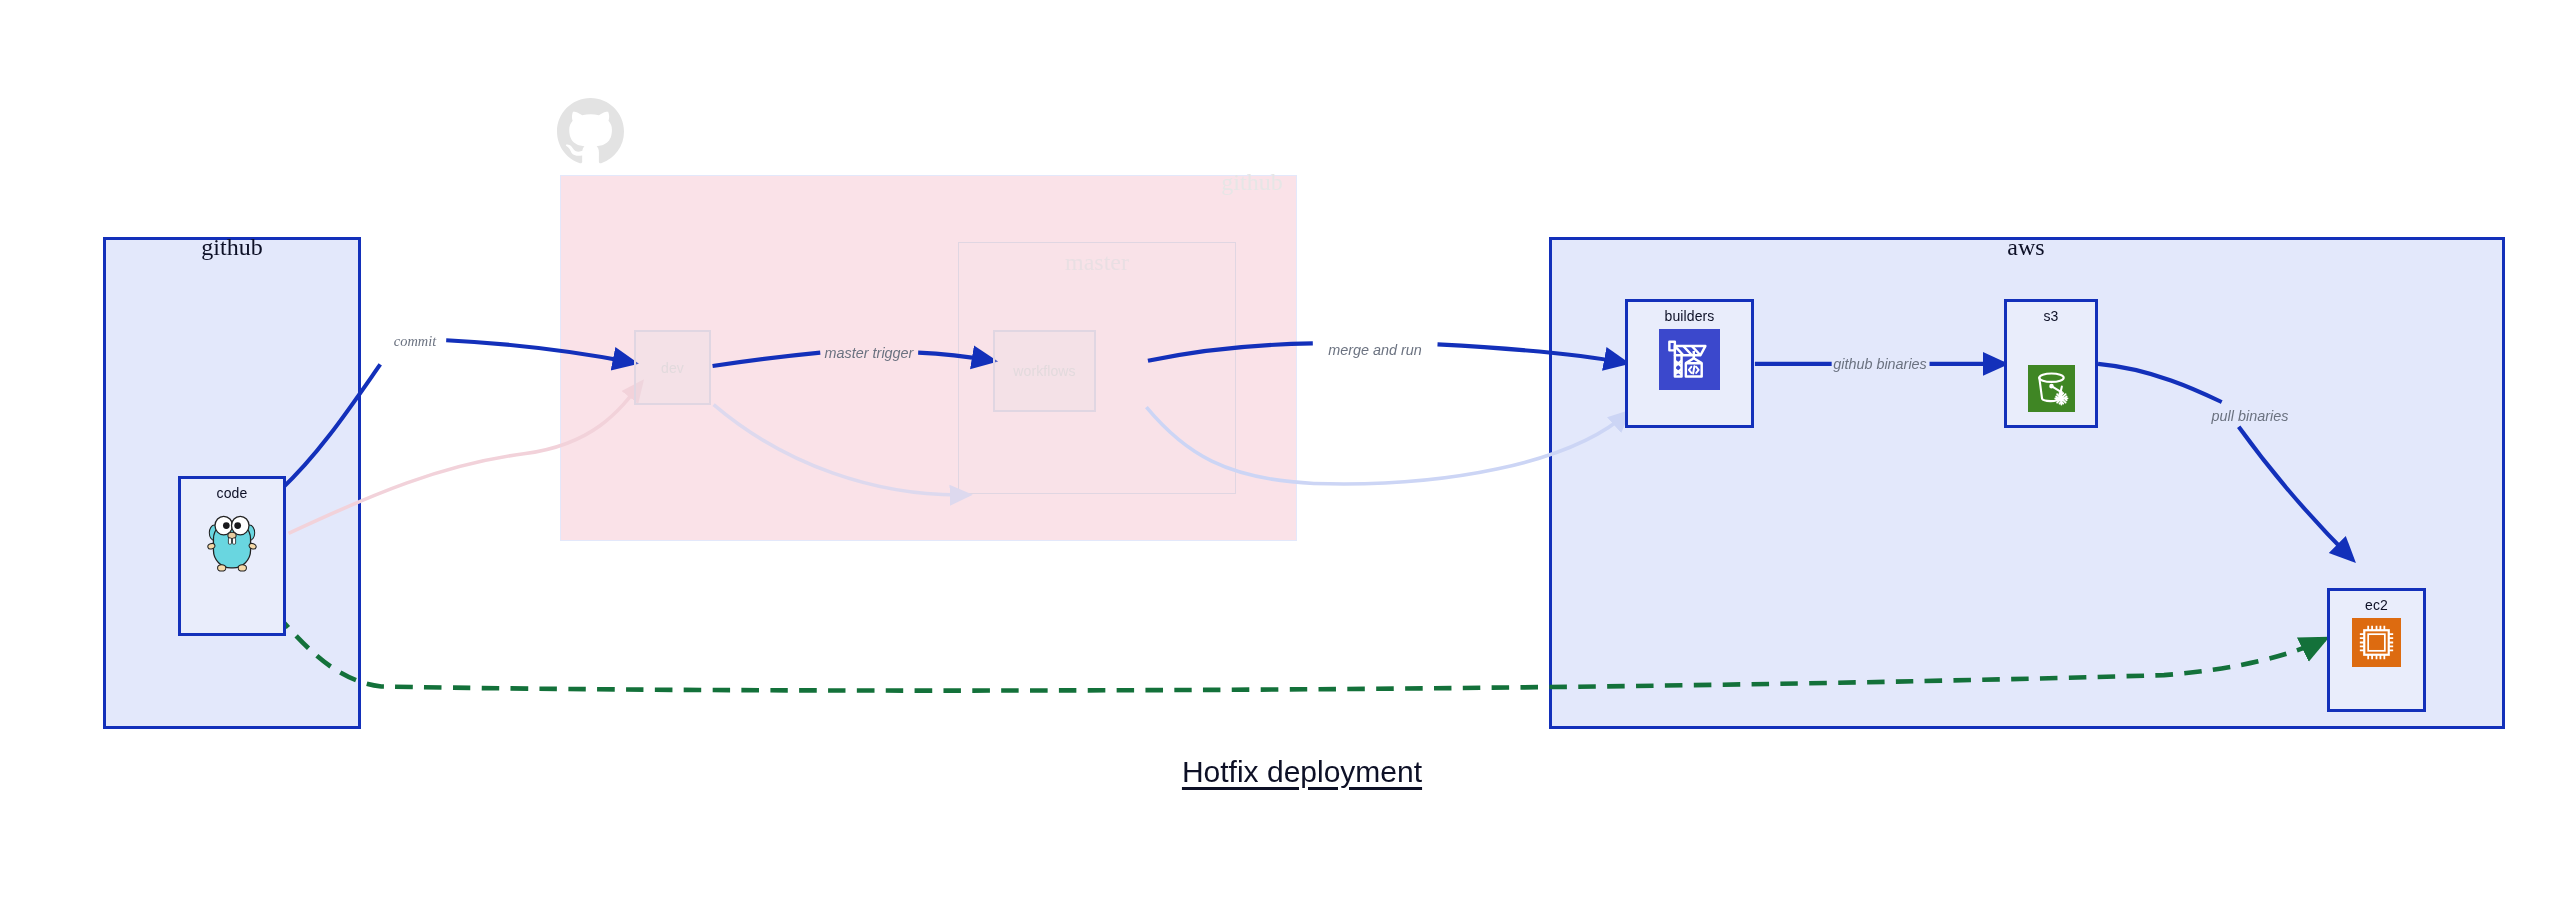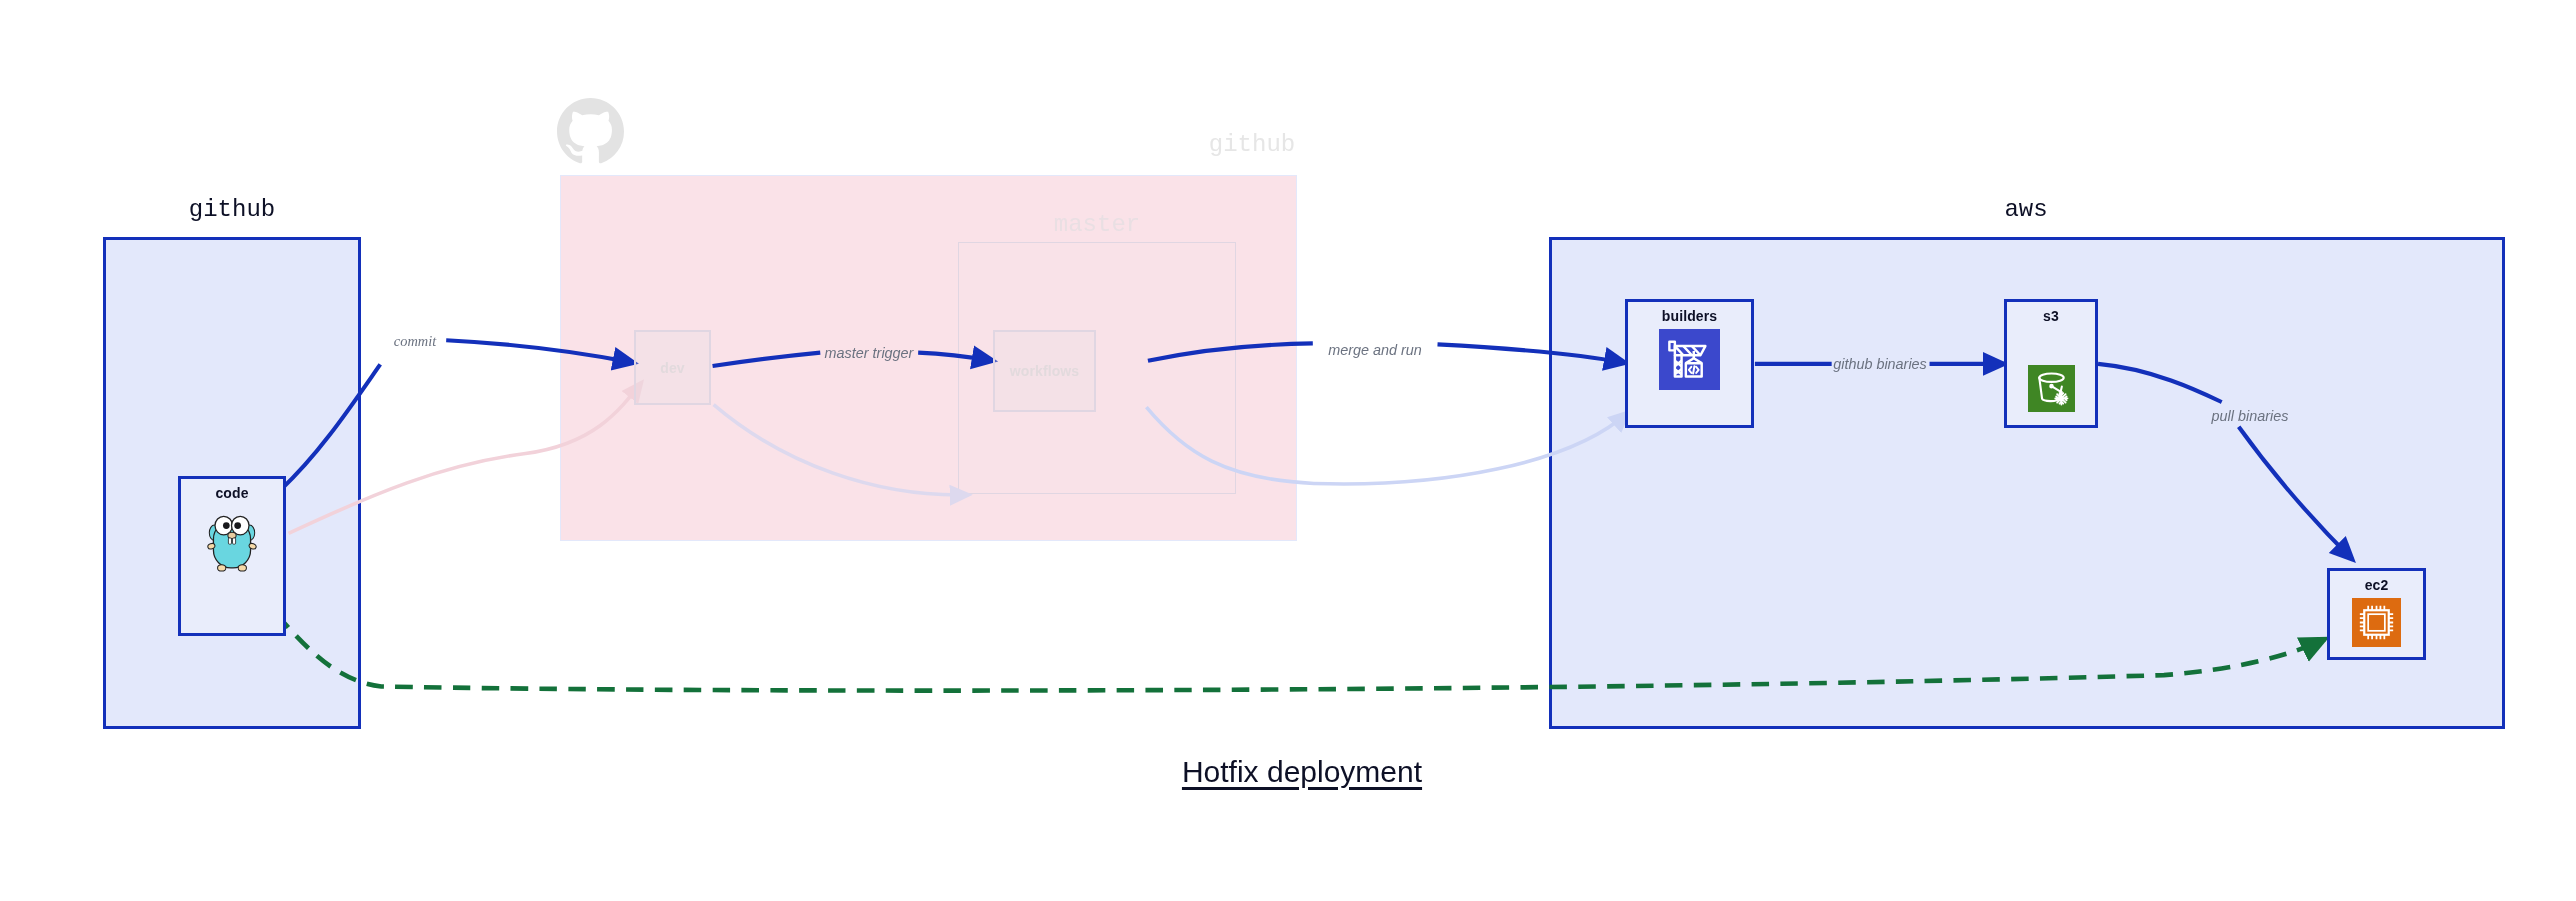--- a/index.html
+++ b/index.html
@@ -29,23 +29,24 @@
     overflow: visible;
   }
   
   .group-box {
     position: absolute;
     box-sizing: border-box;
   }
   .group-label {
     position: absolute;
     font-size: 24px;
-    font-family: Liberation Mono, monospace;
+    font-family: Liberation Serif, serif;
     white-space: nowrap;
     transform: translateX(-50%);
+    margin-top: 38px;
   }
   .group-label.dim { color: #e6e6e6; }
   .group-label.dark { color: #0d1026; }
   .group-label.faint { color: #e9dfe3; }
 
   
   .node {
     position: absolute;
     box-sizing: border-box;
     display: flex;
@@ -53,21 +54,21 @@
     align-items: center;
     background: #e9edfb;
     border: 3.1px solid #1330ba;
   }
   .node.faded {
     background: rgba(233,221,228,0.30);
     border: 2.1px solid #e0d6e2;
   }
   .node-title {
     font-size: 14px;
-    font-weight: bold;
+    font-weight: normal;
     color: #0d1026;
     margin-top: 6.2px;
     letter-spacing: 0.1px;
     white-space: nowrap;
   }
   .node.faded .node-title {
     color: #e2dadd;
     font-size: 14px;
     margin-top: 0;
   }
@@ -237,21 +238,21 @@
         </g>
         <g fill="none" stroke="#ffffff" stroke-width="4" stroke-linecap="round">
           <path d="M71 58 L71 84 M58 71 L84 71 M62 62 L80 80 M80 62 L62 80"></path>
           <path d="M67 60 L71 64 L75 60 M67 82 L71 78 L75 82"></path>
           <path d="M60 67 L64 71 L60 75 M82 67 L78 71 L82 75"></path>
         </g>
       </svg>
     </div>
   </div>
 
-  <div class="node" style="left:2327px; top:568px; width:99px; height:92px;">
+  <div class="node" style="left:2327px; top:588px; width:99px; height:124px;">
     <div class="node-title">ec2</div>
     <div class="node-icon">
       <svg width="49" height="49" viewBox="0 0 100 100">
         <rect x="0" y="0" width="100" height="100" fill="#dd6b10"></rect>
         <rect x="25" y="25" width="50" height="50" fill="none" stroke="#ffffff" stroke-width="4.5"></rect>
         <rect x="33" y="33" width="34" height="34" fill="none" stroke="#ffffff" stroke-width="3.5"></rect>
         <g stroke="#ffffff" stroke-width="3.6" stroke-linecap="butt">
           <path d="M33 25 L33 16 M41 25 L41 16 M50 25 L50 16 M58 25 L58 16 M66 25 L66 16"></path>
           <path d="M33 75 L33 84 M41 75 L41 84 M50 75 L50 84 M58 75 L58 84 M66 75 L66 84"></path>
           <path d="M25 33 L16 33 M25 41 L16 41 M25 50 L16 50 M25 58 L16 58 M25 66 L16 66"></path>

